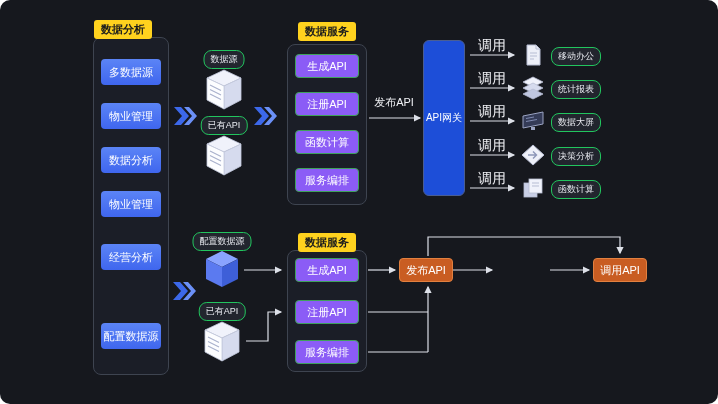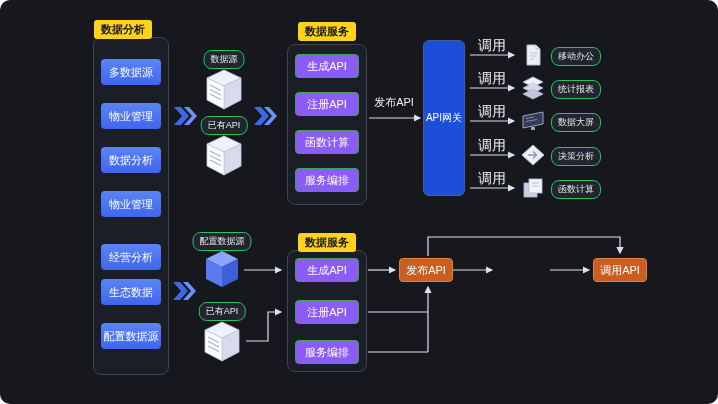--- a/index.html
+++ b/index.html
@@ -77,21 +77,20 @@
     <polyline points="428,256 428,237 620,237 620,253" marker-end="url(#ah)"></polyline>
   </svg>
 
   <div class="panel" style="left:93px;top:37px;width:76px;height:338px"></div>
   <div class="tag" style="left:123px;top:20px">数据分析</div>
   <div class="item blue" style="left:101px;top:59px">多数据源</div>
   <div class="item blue" style="left:101px;top:103px">物业管理</div>
   <div class="item blue" style="left:101px;top:147px">数据分析</div>
   <div class="item blue" style="left:101px;top:191px">物业管理</div>
   <div class="item blue" style="left:101px;top:244px">经营分析</div>
-  <div class="item blue" style="left:101px;top:279px">生态数据</div>
   <div class="item blue" style="left:101px;top:323px">配置数据源</div>
 
   <span class="icon" style="left:172px;top:106px">
     <svg width="26" height="20" viewBox="0 0 26 20">
         <polygon points="2,1 9,1 17,10 9,19 2,19 10,10" fill="#3c68ea"></polygon>
         <polygon points="12,1 17,1 25,10 17,19 12,19 20,10" fill="#6b90f7"></polygon>
       </svg>
   </span>
   <span class="icon" style="left:252px;top:106px">
     <svg width="26" height="20" viewBox="0 0 26 20">

